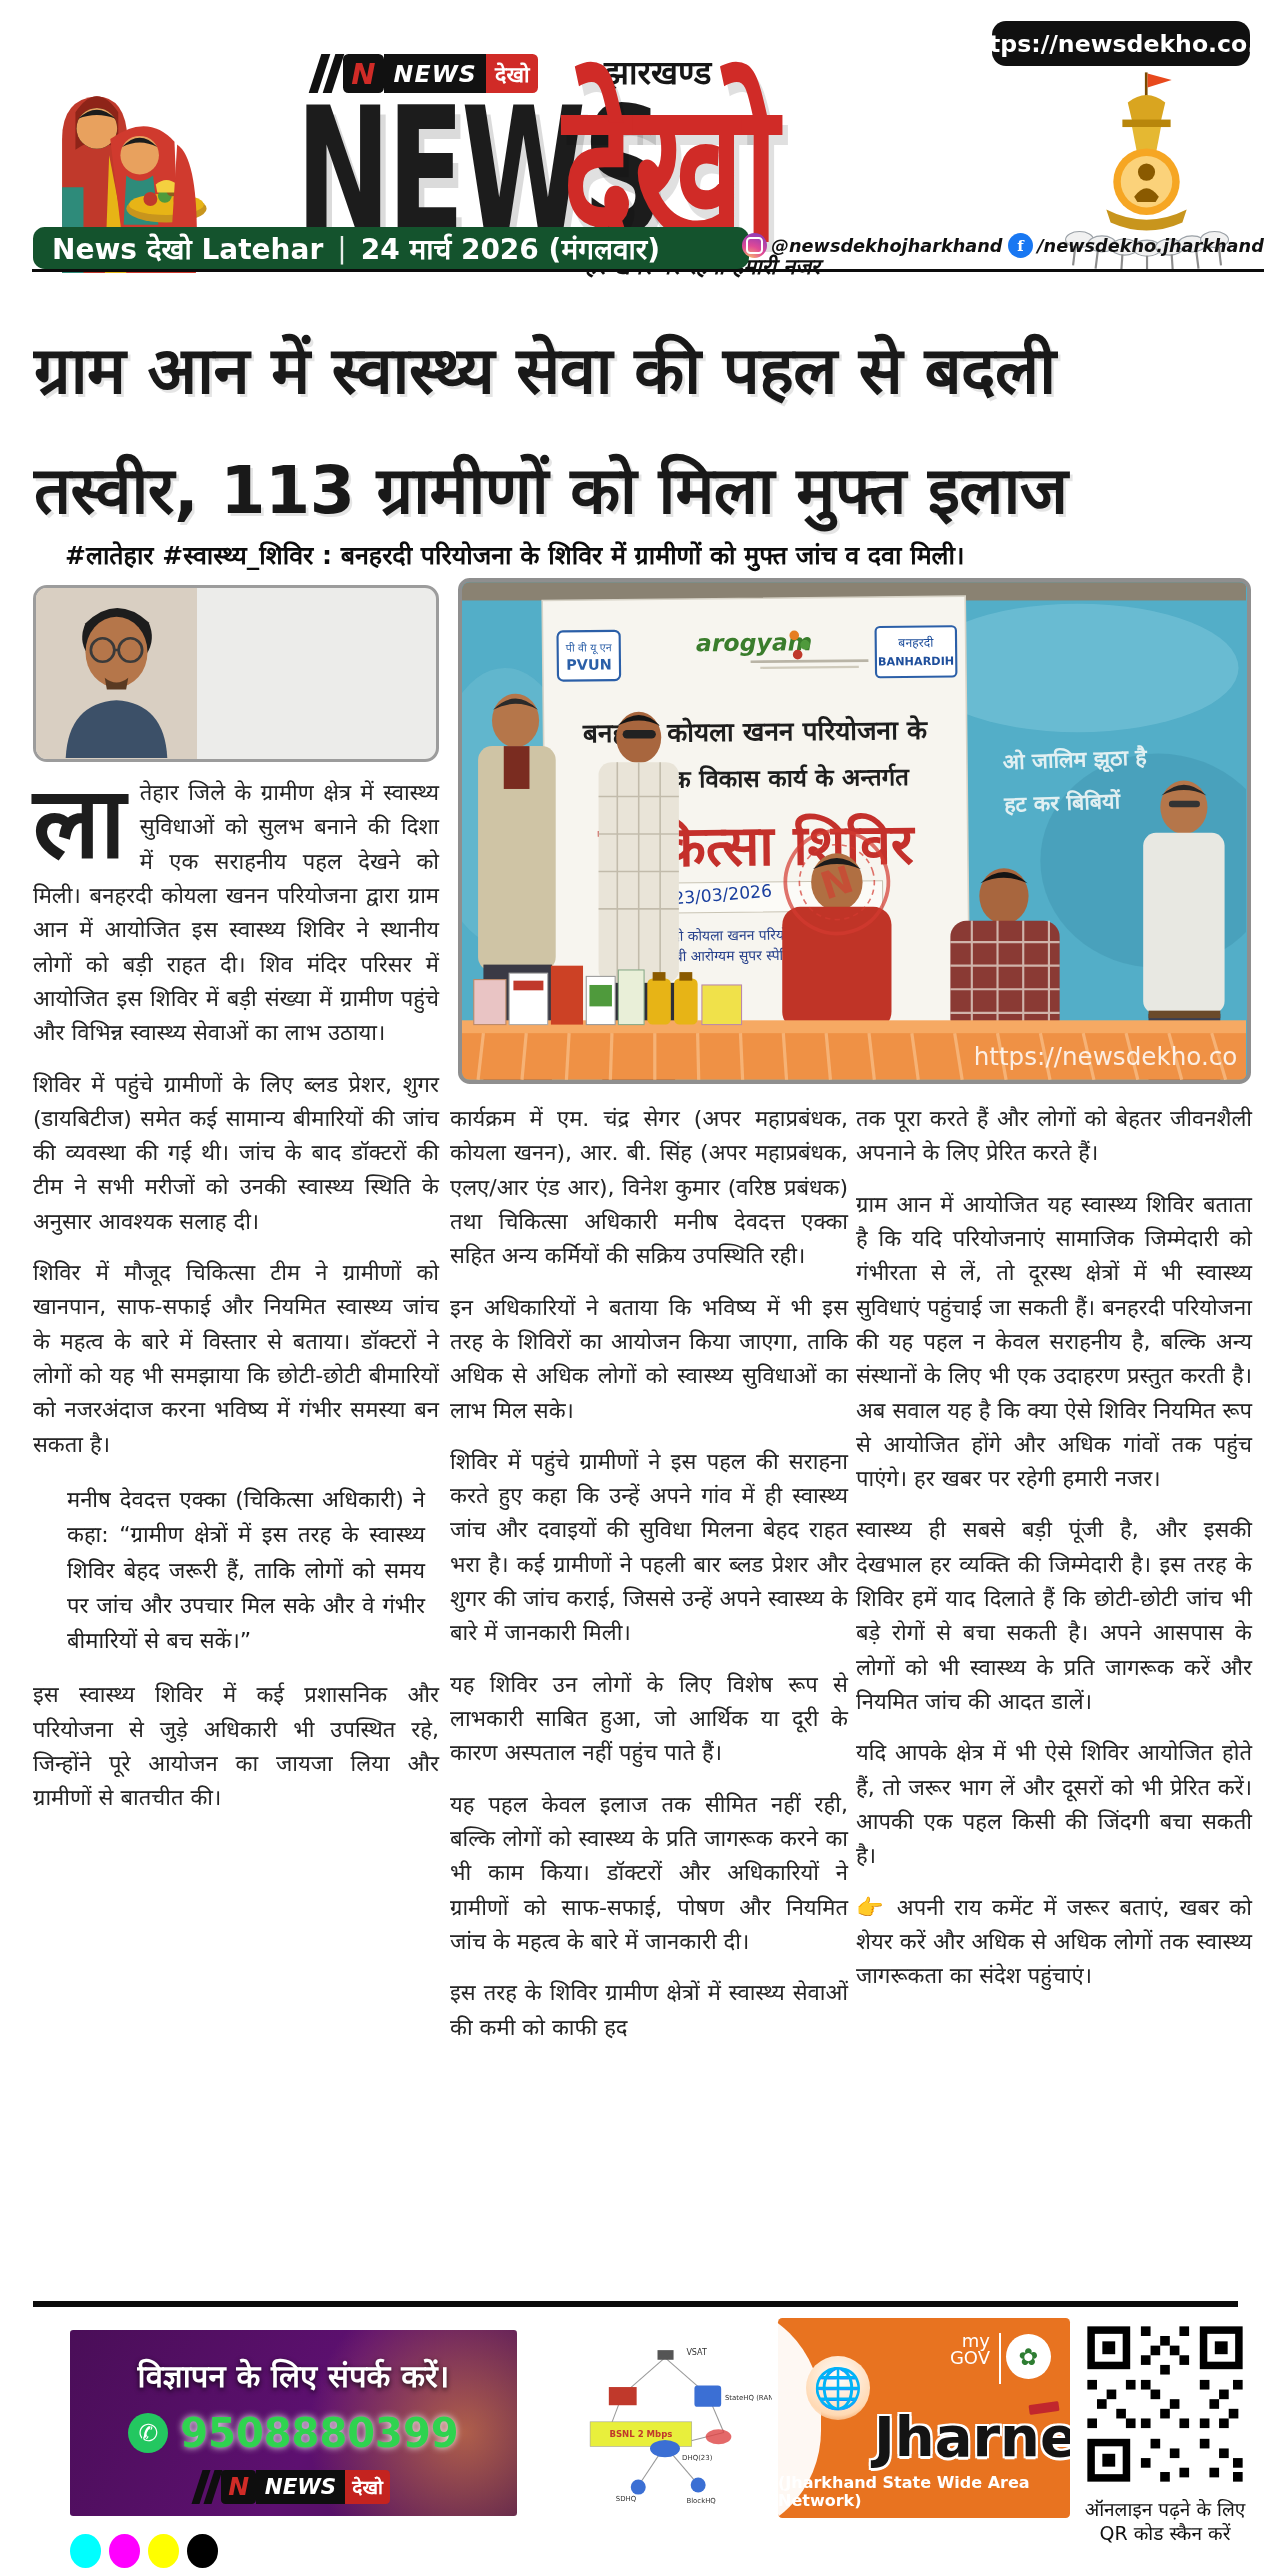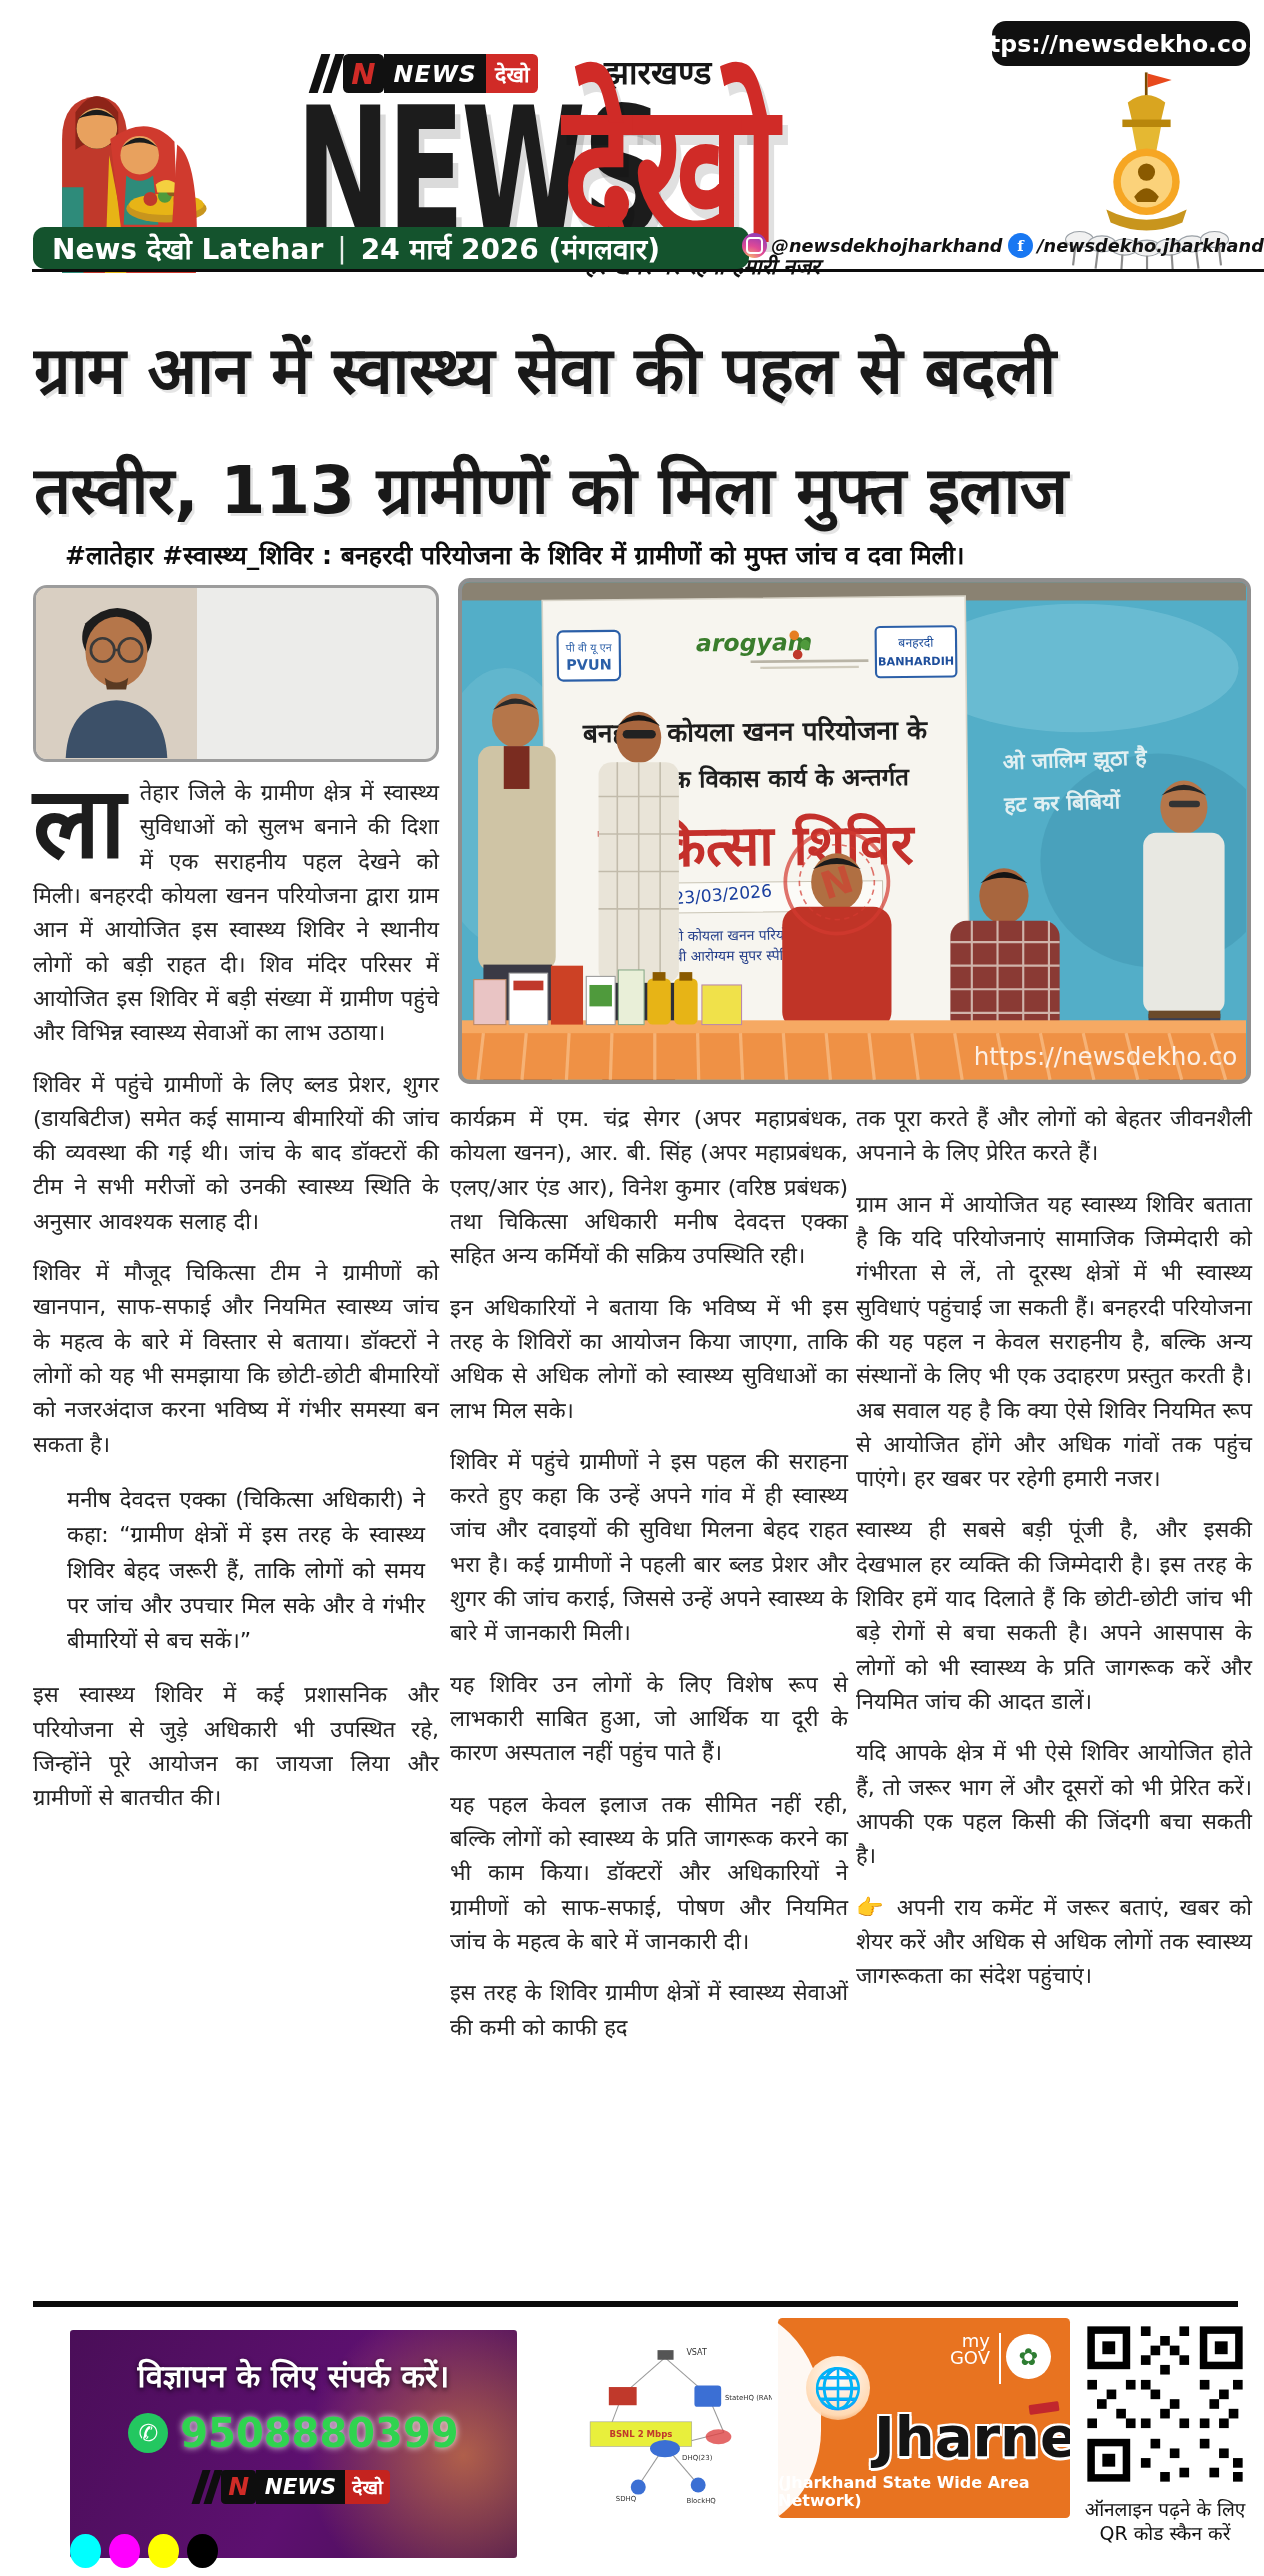--- a/index.html
+++ b/index.html
@@ -53,21 +53,21 @@
   
   .col{position:absolute;font-size:22px;line-height:1.56;color:#262626;text-align:justify;}
   .col p{margin:0 0 17px 0;}
   .col1{left:33px;top:776px;width:406px;}
   .col2{left:450px;top:1102px;width:398px;}
   .col3{left:856px;top:1102px;width:396px;}
   .dropcap{float:left;font-size:99px;line-height:.78;font-weight:bold;color:#1d1d1d;padding:7.5px 14px 0 0;}
   .quote{padding:3.2px 14px 3.2px 34px;margin:0 0 17px 0;line-height:1.6;color:#1f1f1f;}
   
   .ftr-line{left:33px;top:2301px;width:1205px;height:5.9px;background:#0b0b0b;}
-  .ad{left:70px;top:2330px;width:447px;height:228px;border-radius:3.2px;overflow:hidden;
+  .ad{left:70px;top:2330px;width:447px;height:186px;border-radius:3.2px;overflow:hidden;
     background:radial-gradient(circle at 88% 55%,rgba(255,160,60,.55),rgba(255,160,60,0) 38%),
                linear-gradient(120deg,#4a0e58,#5d1070 55%,#45104f);}
   .ad-title{margin:23.6px 0 0 0;text-align:center;color:#fff;font-size:31px;font-weight:900;
     text-shadow:0 1.6px 5.4px rgba(0,0,0,.8);}
   .ad-phone-row{display:flex;align-items:center;justify-content:center;gap:11.8px;margin-top:14px;}
   .wa-icon{width:40px;height:40px;border-radius:50%;background:#23c760;display:flex;align-items:center;
     justify-content:center;color:#fff;font-size:23.6px;}
   .ad-phone{color:#2fd34f;font-size:40px;font-weight:900;text-shadow:0 0 7.5px rgba(255,255,255,.9);}
   .ad-logo{display:flex;align-items:stretch;height:34px;justify-content:center;margin-top:14px;}
   .ad-slash{width:7.5px;background:#0e0e0e;transform:skewX(-18deg);margin-right:4.8px;}

